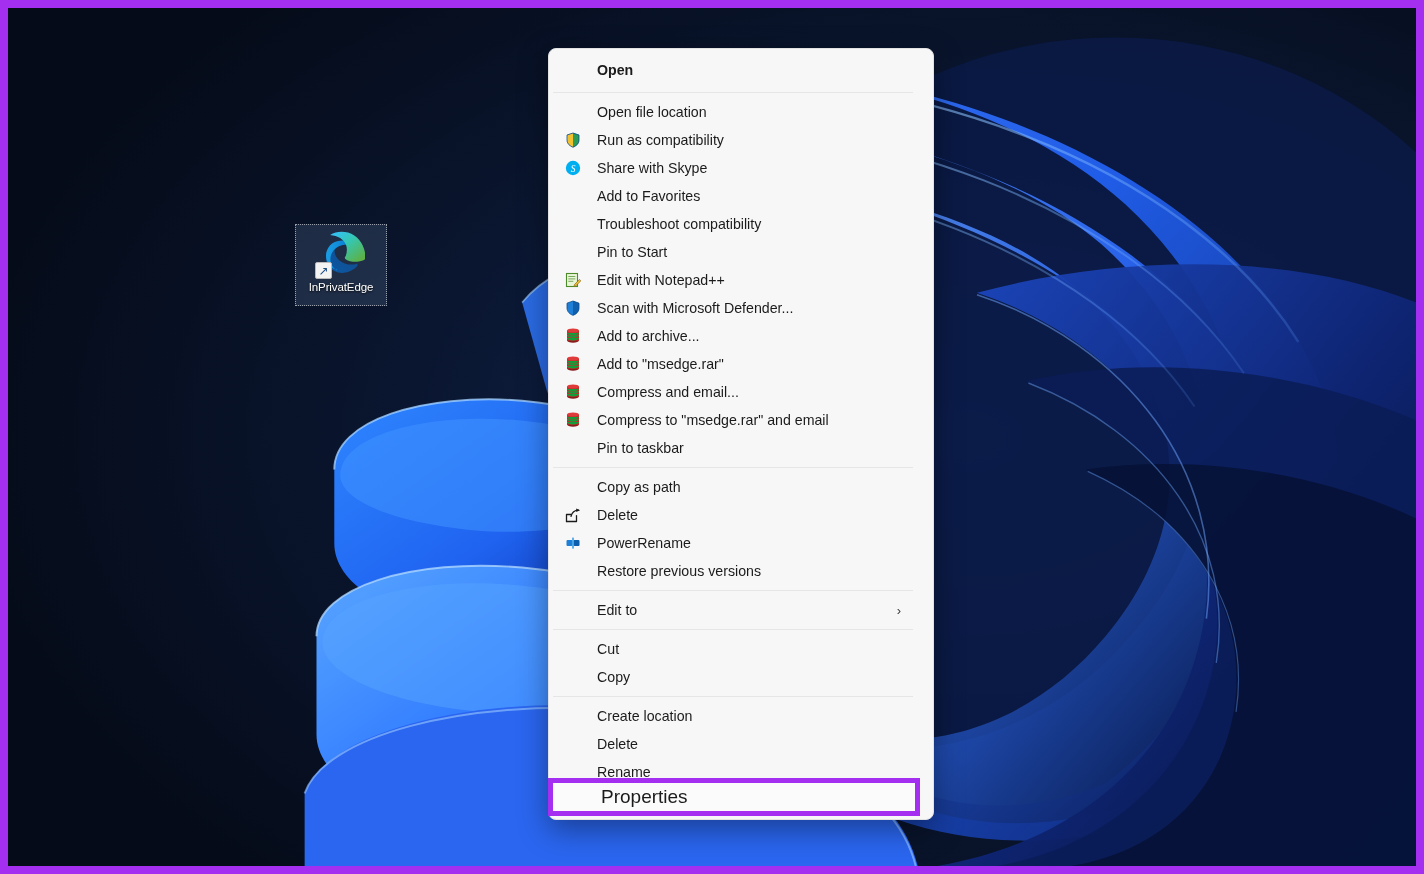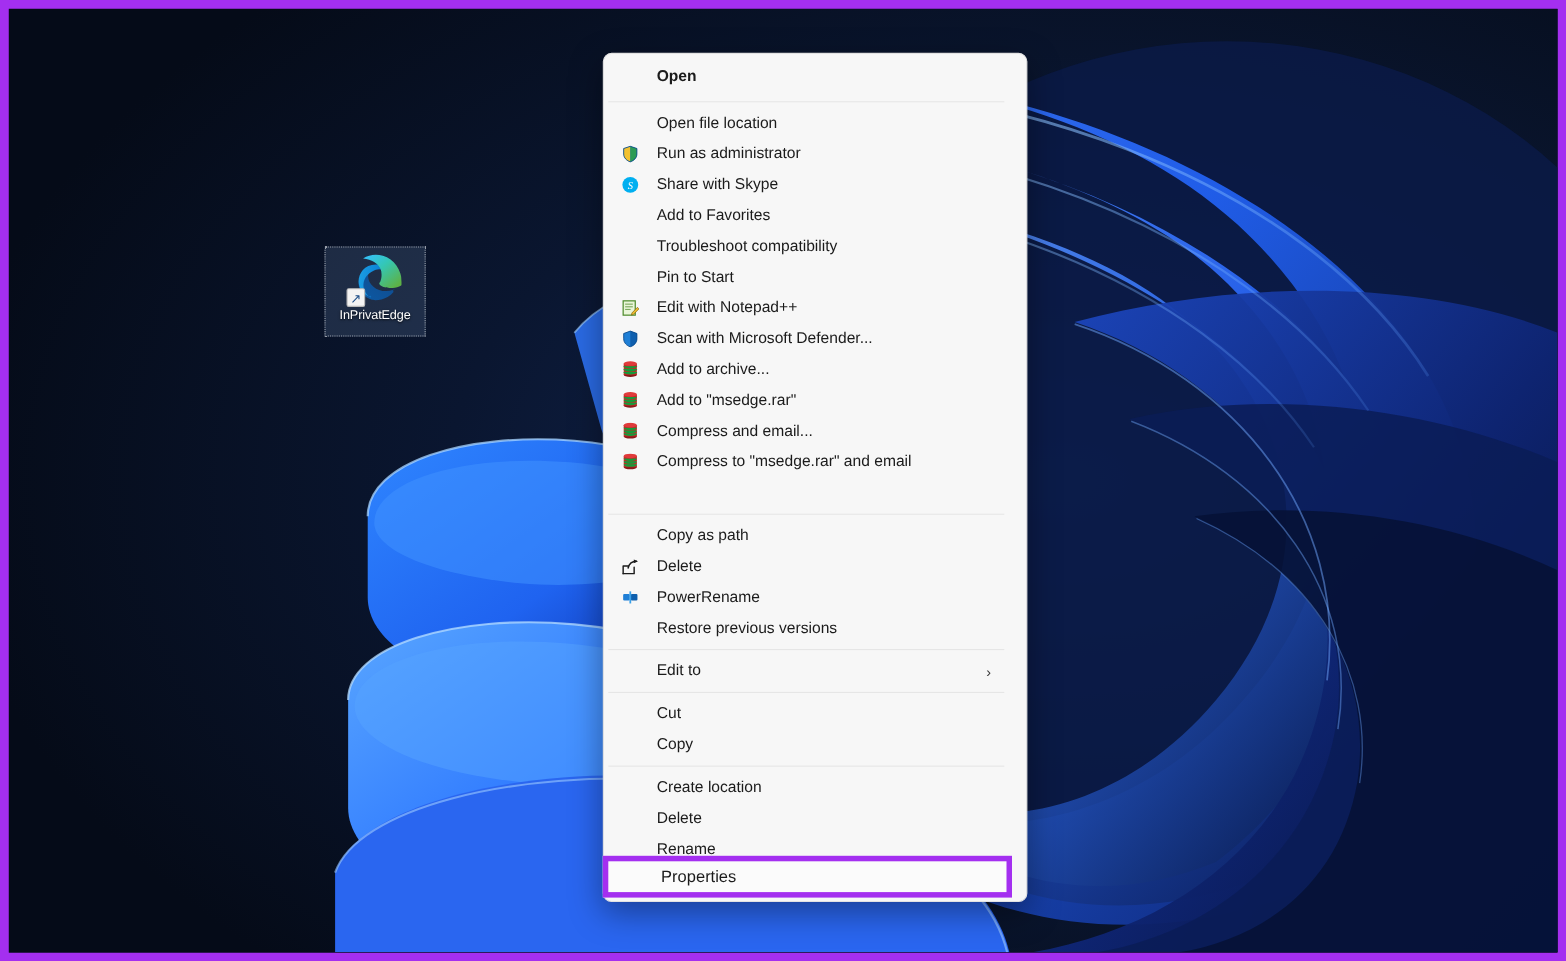--- a/index.html
+++ b/index.html
@@ -120,21 +120,21 @@
     height: 38px;
     border: 5px solid #a42ff0;
     background: #fbfbfb;
     z-index: 5;
   }
   #properties-highlight .hl-label {
     position: absolute;
     left: 48px;
     top: 50%;
     transform: translateY(-50%);
-    font-size: 15px;
+    font-size: 19px;
     color: #1b1b1b;
     font-family: "Liberation Sans", sans-serif;
   }
 
   
   .ic { display:block; }
 </style>
 </head>
 <body>
 
@@ -265,21 +265,21 @@
         </div>
         <div class="menu-item">
           <span class="mi-icon">
             <svg width="16" height="16" viewBox="0 0 16 16">
               <path d="M8 1 L14 3 V8 C14 11.5 11.3 14 8 15.2 C4.7 14 2 11.5 2 8 V3 Z" fill="#1a73c7"></path>
               <path d="M8 1 L2 3 V8 C2 11.5 4.7 14 8 15.2 Z" fill="#f2c130"></path>
               <path d="M8 1 L14 3 V8 C14 11.5 11.3 14 8 15.2 Z" fill="#2e9e4a" opacity=".92"></path>
               <path d="M8 1 L14 3 V8 C14 11.5 11.3 14 8 15.2 C4.7 14 2 11.5 2 8 V3 Z" fill="none" stroke="#0e4f8a" stroke-width=".8"></path>
             </svg>
           </span>
-          <span class="mi-label">Run as administrator</span>
+          <span class="mi-label">Run as compatibility</span>
         </div>
         <div class="menu-item">
           <span class="mi-icon">
             <svg width="16" height="16" viewBox="0 0 16 16">
               <circle cx="8" cy="8" r="7.2" fill="#00aff0"></circle>
               <text x="8" y="11.6" font-size="9.5" font-family="Liberation Serif, serif" font-style="italic" fill="#ffffff" text-anchor="middle">S</text>
             </svg>
           </span>
           <span class="mi-label">Share with Skype</span>
         </div>
@@ -384,20 +384,21 @@
                 <ellipse cx="8" cy="4.9" rx="6" ry="2.1" fill="#169b3a"></ellipse>
                 <rect x="2" y="2.5" width="12" height="2.4" fill="#c62828"></rect>
                 <ellipse cx="8" cy="2.5" rx="6" ry="2.1" fill="#e03b3b"></ellipse>
               </g>
             </svg>
           </span>
           <span class="mi-label">Compress to "msedge.rar" and email</span>
         </div>
         <div class="menu-item">
           <span class="mi-icon"></span>
+          <span class="mi-label">Pin to taskbar</span>
         </div>
         <div class="menu-sep"></div>
         <div class="menu-item">
           <span class="mi-icon"></span>
           <span class="mi-label">Copy as path</span>
         </div>
         <div class="menu-item">
           <span class="mi-icon">
             <svg width="17" height="15" viewBox="0 0 17 15">
               <path d="M1.5 13.5 V6.5 H6" fill="none" stroke="#1b1b1b" stroke-width="1.3" stroke-linecap="round" stroke-linejoin="round"></path>

